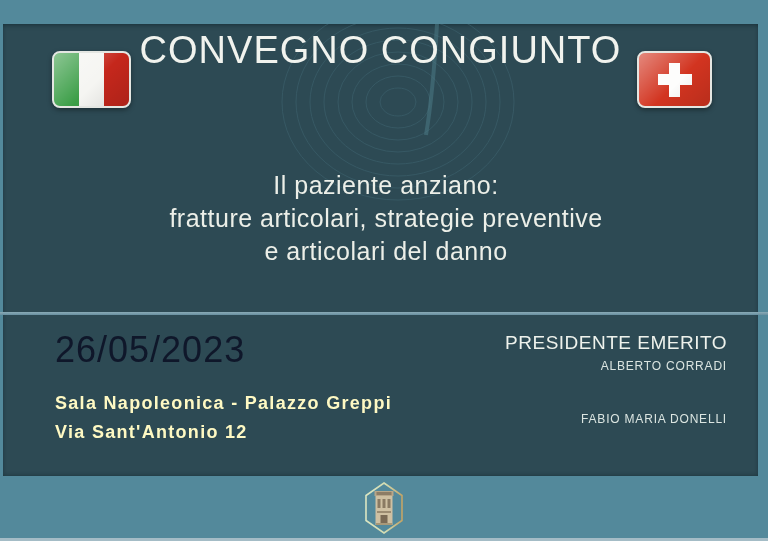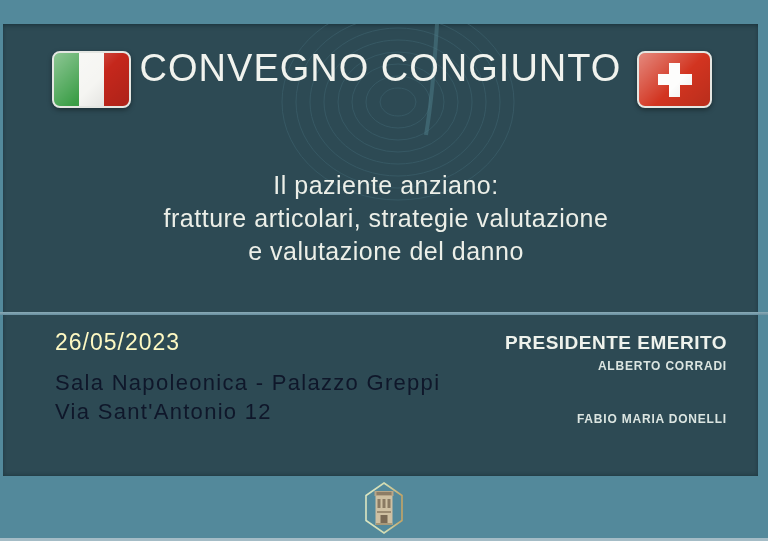--- a/index.html
+++ b/index.html
@@ -23,37 +23,37 @@
   }
   .flag-it{left:52px;width:79px;
     background:linear-gradient(90deg,#3b9e47 0 33.4%,#f5f5f2 33.4% 66.7%,#c5271c 66.7% 100%);}
   .flag-ch{left:637px;width:75px;background:#d23420;}
   .gloss{position:absolute;inset:0;
     background:linear-gradient(135deg,rgba(255,255,255,.42) 0%,rgba(255,255,255,.10) 42%,rgba(255,255,255,0) 55%,rgba(0,0,0,.12) 100%);}
   .cross-v{position:absolute;left:50%;top:50%;width:11px;height:34px;margin:-17px 0 0 -5.5px;background:#fdfdfc;}
   .cross-h{position:absolute;left:50%;top:50%;width:34px;height:11px;margin:-5.5px 0 0 -17px;background:#fdfdfc;}
   
   .title{
-    position:absolute;left:3px;top:44px;width:755px;text-align:center;
+    position:absolute;left:3px;top:26px;width:755px;text-align:center;
     font-size:38px;line-height:49px;font-weight:300;letter-spacing:1px;color:#f1f3ee;
   }
   .subtitle{
     position:absolute;left:3px;top:169px;width:766px;text-align:center;
     font-size:25px;line-height:33px;font-weight:300;letter-spacing:.5px;color:#ecefe8;
   }
   .divider{
     position:absolute;left:0;top:312px;width:768px;height:3px;
     background:linear-gradient(#8aabb6,#688fa0);
   }
   
   .info-left{position:absolute;left:55px;top:329px;}
-  .date{font-size:23px;letter-spacing:1px;color:#fef9c3;font-weight:300;margin-bottom:12px;}
-  .addr{font-size:22px;line-height:29px;letter-spacing:1.3px;color:#0f172a;font-weight:400;}
+  .date{font-size:36px;letter-spacing:1px;color:#0f172a;font-weight:300;margin-bottom:18px;}
+  .addr{font-size:18px;line-height:29px;letter-spacing:1.3px;color:#fef9c3;font-weight:700;}
   
-  .info-right{position:absolute;right:41px;top:331px;text-align:right;font-weight:bold;}
+  .info-right{position:absolute;right:41px;top:331px;text-align:right;}
   .official .role{font-size:19px;line-height:23px;letter-spacing:.5px;color:#eef2ec;}
   .official .name{font-size:12px;line-height:19px;letter-spacing:.8px;color:#dbe5e1;margin-top:3px;}
   .official + .official{margin-top:34px;}
   
   .emblem{position:absolute;left:364px;top:482px;width:40px;height:52px;}
   .bottom-strip{position:absolute;left:0;bottom:0;width:768px;height:3px;background:#b3c6ce;opacity:.85;}
 </style>
 </head>
 <body>
 
@@ -85,22 +85,22 @@
   </div>
 
   <div class="flag flag-ch">
     <div class="cross-v"></div>
     <div class="cross-h"></div>
     <div class="gloss"></div>
   </div>
 
   <div class="subtitle">
     <div>Il paziente anziano:</div>
-    <div>fratture articolari, strategie valutazione</div>
-    <div>e valutazione del danno</div>
+    <div>fratture articolari, strategie preventive</div>
+    <div>e articolari del danno</div>
   </div>
 
   <div class="divider"></div>
 
   <div class="info-left">
     <div class="date">26/05/2023</div>
     <div class="addr">Sala Napoleonica - Palazzo Greppi</div>
     <div class="addr">Via Sant'Antonio 12</div>
   </div>
 

